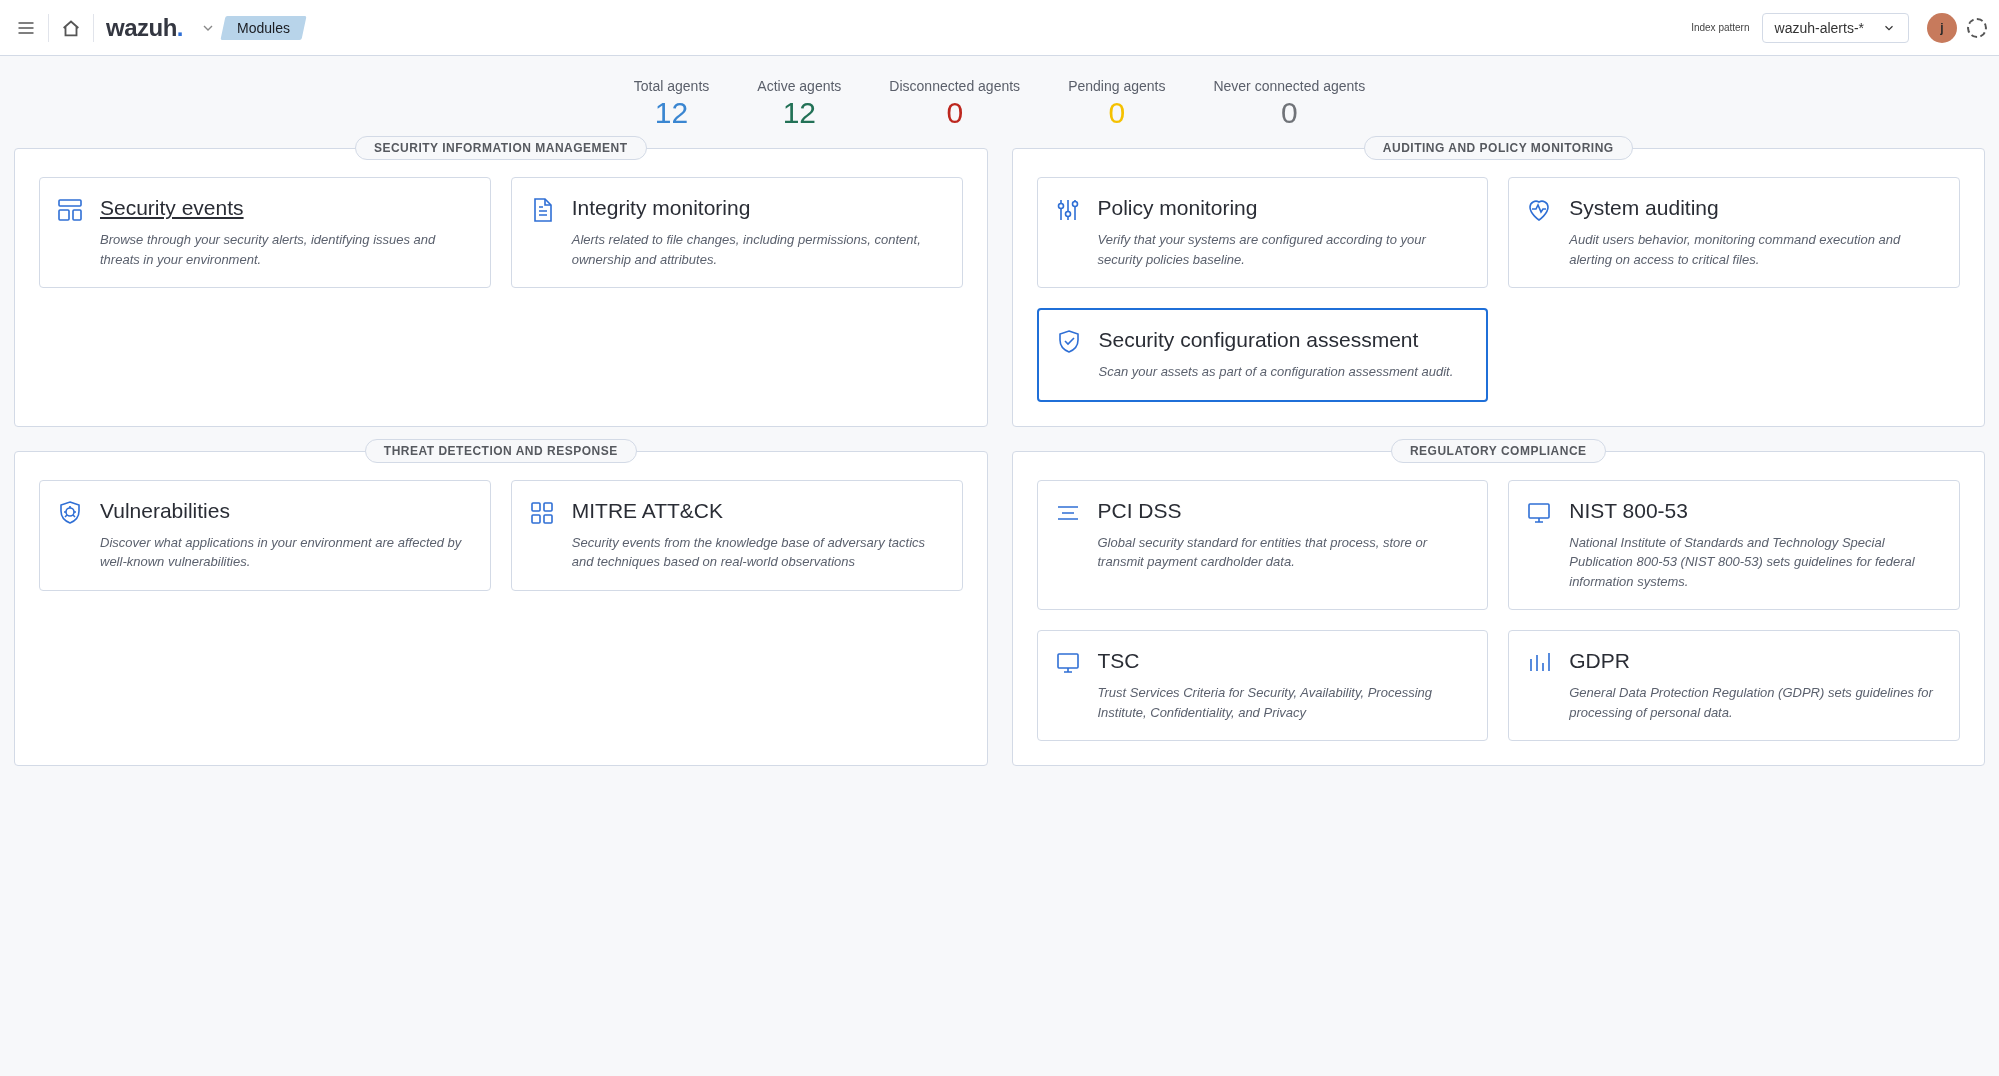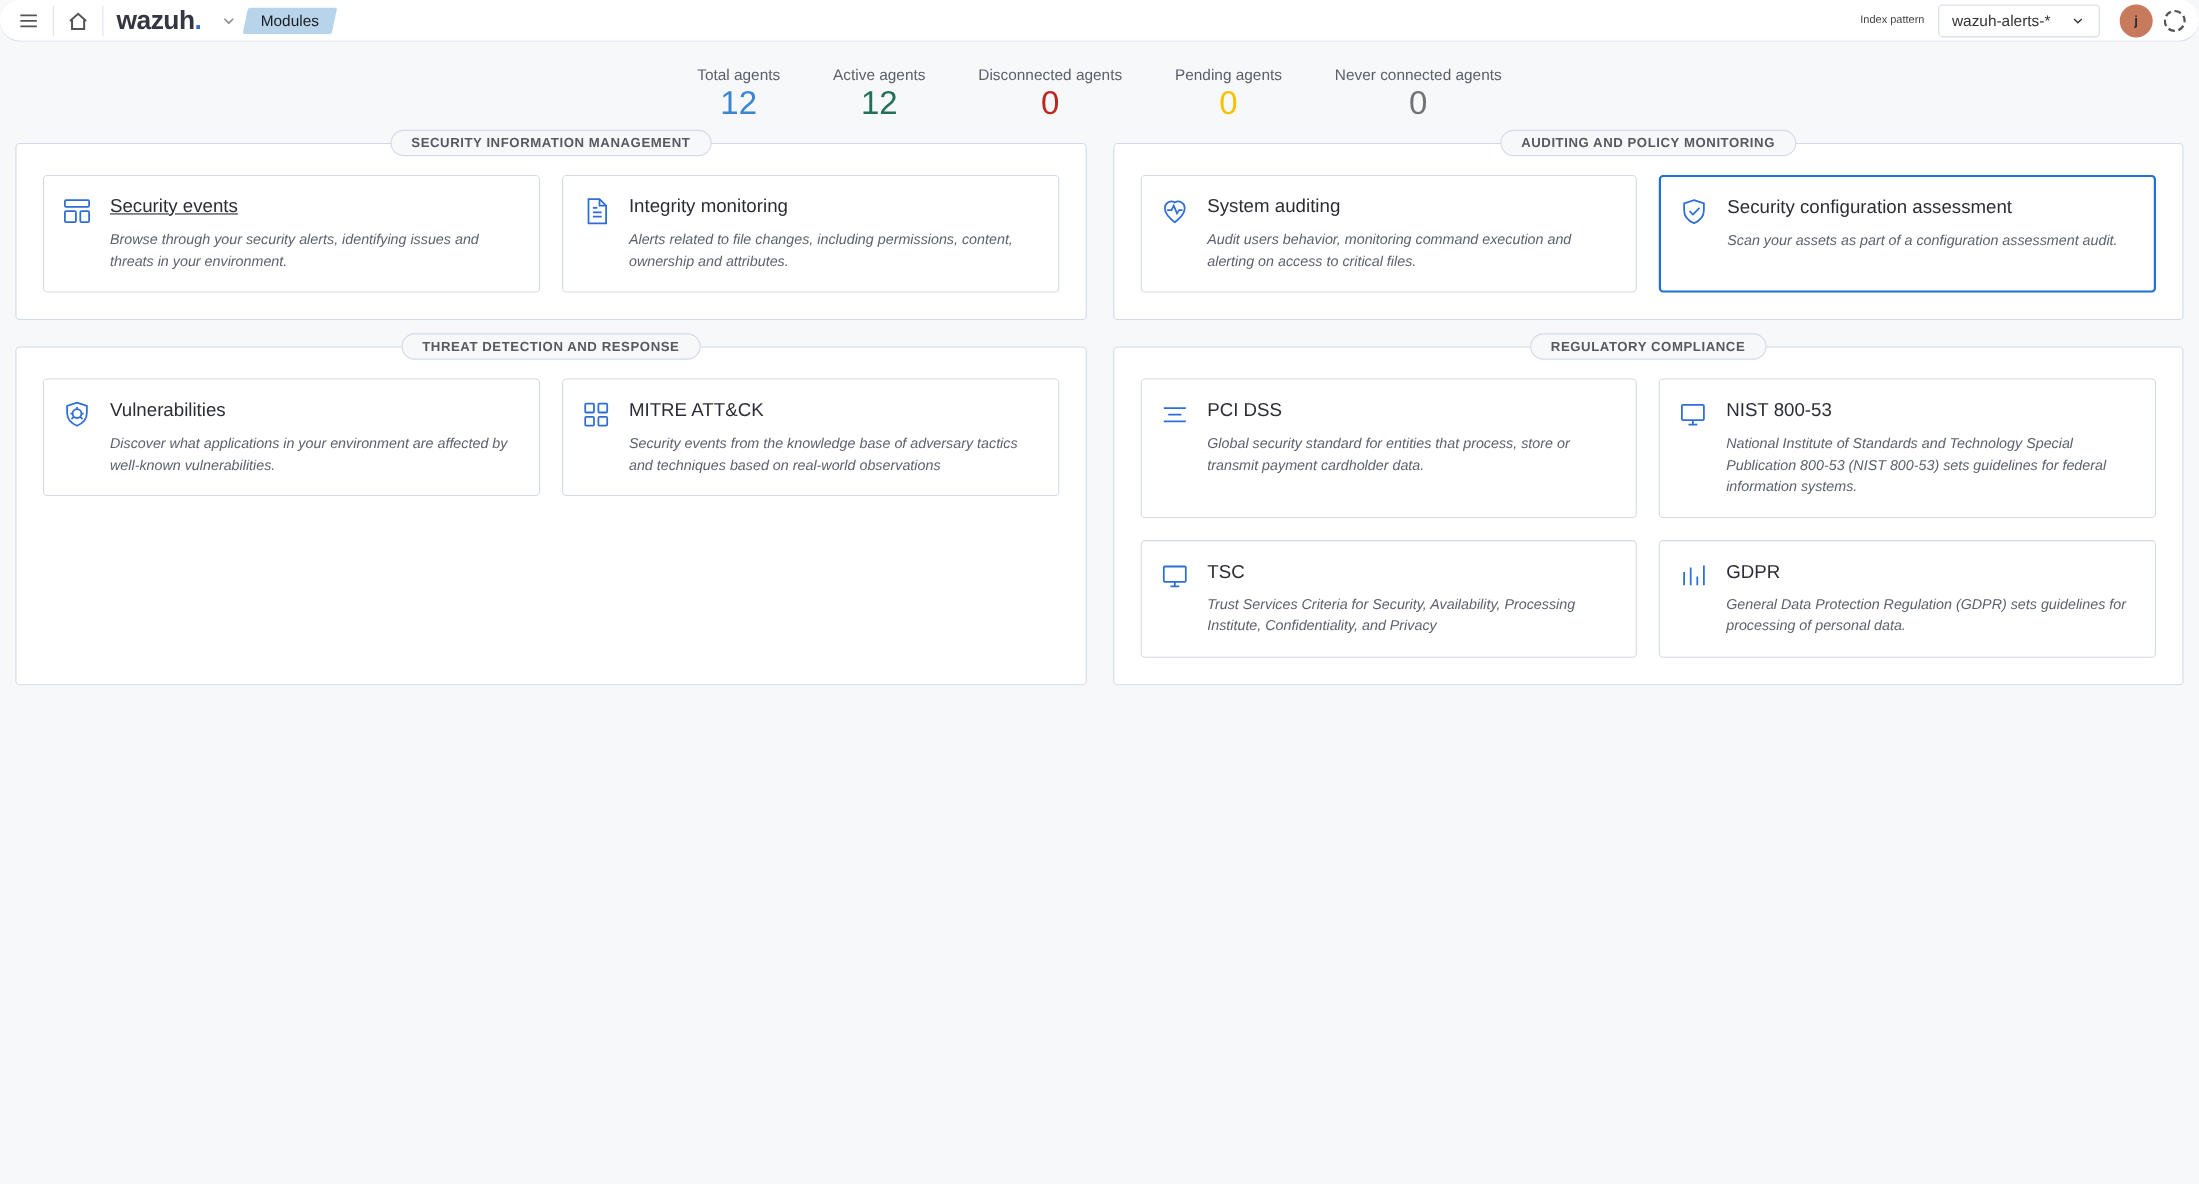--- a/index.html
+++ b/index.html
@@ -21,25 +21,24 @@
     font-family: -apple-system, BlinkMacSystemFont, "Segoe UI", Helvetica, Arial, sans-serif;
     background: var(--page-bg);
     color: var(--text);
     font-size: 13px;
   }
 
   
   .header {
     display: flex;
     align-items: center;
-    height: 38px;
+    height: 56px;
     background: #fff;
     border-bottom: 1px solid var(--border);
     padding: 0 8px;
-    border-radius: 23px;
   }
   .header .hbtn {
     width: 36px; height: 36px;
     display: flex; align-items: center; justify-content: center;
     color: #555;
     cursor: pointer;
   }
   .divider {
     width: 1px; height: 28px; background: #e1e4eb; margin: 0 4px;
   }
@@ -146,21 +145,21 @@
     background:#fff;
   }
   .card.selected { border: 2px solid #1f6fd8; justify-content: flex-end; }
   .card-icon {
     width: 28px; flex: 0 0 28px; color: #2f6fd5;
     padding-top: 2px;
   }
   .card-icon svg { width: 28px; height: 28px; }
   .card-body { flex: 1; }
   .card-title {
-    font-size: 17px; color: #2a2d35; margin: 2px 0 10px;
+    font-size: 21px; color: #2a2d35; margin: 2px 0 10px;
   }
   .card-title.underline { text-decoration: underline; }
   .card-desc { font-size: 13px; color: #5b616e; line-height: 1.5; font-style: italic; }
 
   
   svg { stroke: currentColor; fill: none; stroke-width: 1.6; }
 </style>
 </head>
 <body>
 
@@ -313,20 +312,29 @@
         </div>
       </div>
   </div>
   <div class="panel">
     <div class="panel-title-wrap">
         <div class="panel-title">AUDITING AND POLICY MONITORING</div>
       </div>
     <div class="cards" id="cards-apm">
         <div class="card">
           <div class="card-icon"><svg viewBox="0 0 28 28">
+              <use href="#ic-sliders"></use>
+            </svg></div>
+          <div class="card-body">
+            <div class="card-title">Policy monitoring</div>
+            <div class="card-desc">Verify that your systems are configured according to your security policies baseline.</div>
+          </div>
+        </div>
+        <div class="card">
+          <div class="card-icon"><svg viewBox="0 0 28 28">
               <use href="#ic-heartbeat"></use>
             </svg></div>
           <div class="card-body">
             <div class="card-title">System auditing</div>
             <div class="card-desc">Audit users behavior, monitoring command execution and alerting on access to critical files.</div>
           </div>
         </div>
         <div class="card selected">
           <div class="card-icon"><svg viewBox="0 0 28 28">
               <use href="#ic-shieldcheck"></use>

